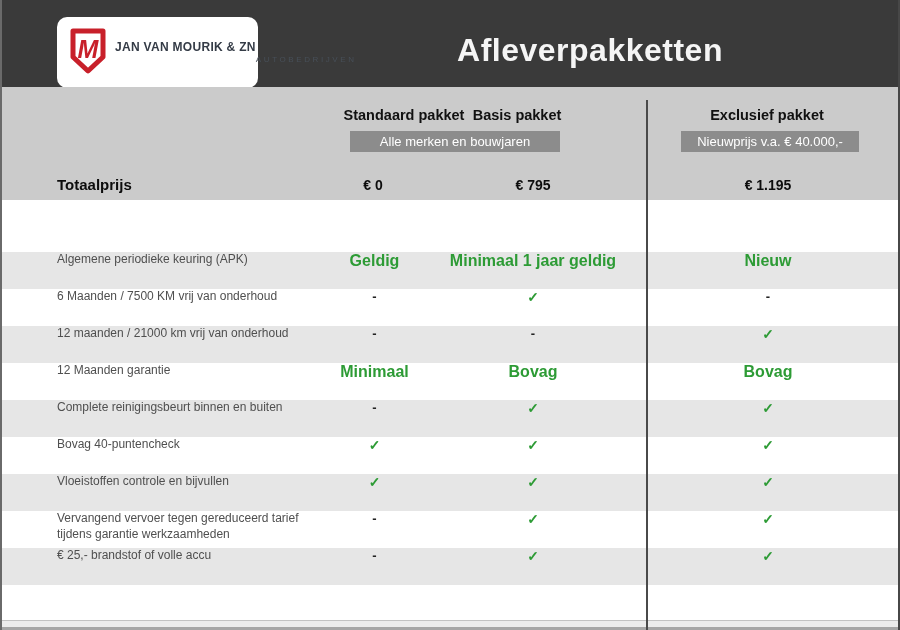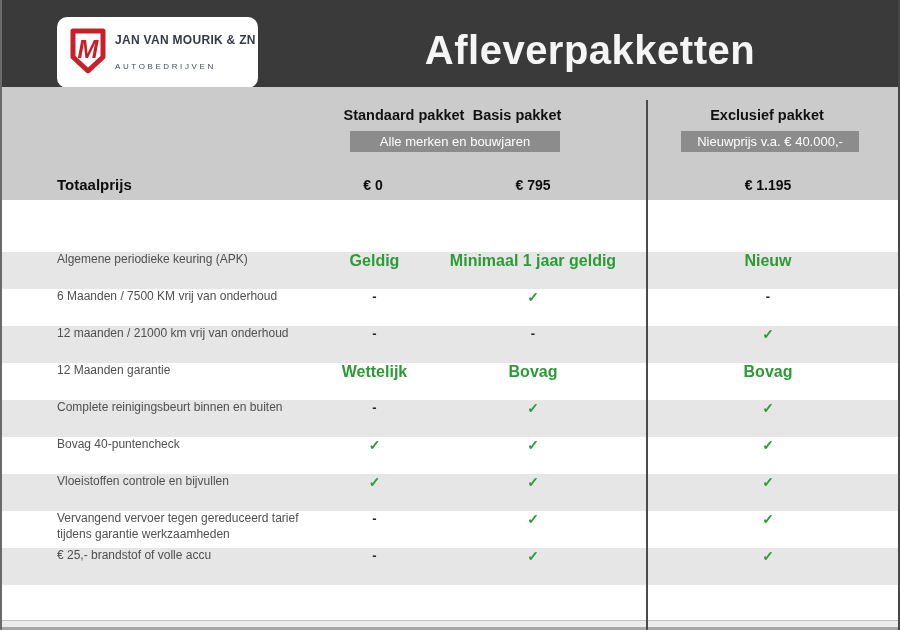--- a/index.html
+++ b/index.html
@@ -10,26 +10,26 @@
   
   .edge-left  { position:absolute; left:0; top:0; width:2px; height:630px; background:#6a6a6a; z-index:9; }
   .edge-right { position:absolute; right:0; top:0; width:2px; height:630px; background:#474747; z-index:9; }
 
   
   .header { position:absolute; top:0; left:0; width:900px; height:100px; background:var(--header-bg,#3a3a3a); }
   .logo-card {
     position:absolute; left:57px; top:17px; width:201px; height:71px; background:#fff;
     border-radius:10px; display:flex; align-items:center; padding-left:13px; box-sizing:border-box; gap:9px;
   }
-  .logo-text { display:flex; flex-direction:column; line-height:1.15; }
+  .logo-text { display:flex; flex-direction:row; line-height:1.15; }
   .logo-name { font-size:12px; font-weight:bold; color:#343b46; letter-spacing:0.3px; white-space:nowrap; }
   .logo-sub  { font-size:8px; color:#474f58; letter-spacing:2.6px; white-space:nowrap; margin-top:14px; }
   .page-title {
     position:absolute; left:590px; top:50px; transform:translate(-50%,-50%);
-    color:#f5f5f5; font-size:40px; font-weight:bold; white-space:nowrap; letter-spacing:0.5px;
+    color:#f5f5f5; font-size:32px; font-weight:bold; white-space:nowrap; letter-spacing:0.5px;
   }
 
   
   .band { position:absolute; top:87px; left:0; width:900px; height:113px; background:var(--band-bg,#cbcbcb); }
   .colhead { position:absolute; top:20px; transform:translateX(-50%); font-size:14.5px; font-weight:bold; color:#111; white-space:nowrap; }
   .colhead.std  { left:404px; }
   .colhead.bas  { left:517px; }
   .colhead.exc  { left:767px; }
   .badge {
     position:absolute; top:44px; height:21px; background:var(--badge-bg,#8c8c8c); color:#fff;
@@ -114,21 +114,21 @@
         <div class="cell c3 val-dash">-</div>
       </div>
       <div class="frow alt">
         <div class="flabel"><span>12 maanden / 21000 km vrij van onderhoud</span></div>
         <div class="cell c1 val-dash">-</div>
         <div class="cell c2 val-dash">-</div>
         <div class="cell c3 val-check">✓</div>
       </div>
       <div class="frow">
         <div class="flabel"><span>12 Maanden  garantie</span></div>
-        <div class="cell c1 val-text">Wettelijk</div>
+        <div class="cell c1 val-text">Minimaal</div>
         <div class="cell c2 val-text">Bovag</div>
         <div class="cell c3 val-text">Bovag</div>
       </div>
       <div class="frow alt">
         <div class="flabel"><span>Complete reinigingsbeurt binnen en buiten</span></div>
         <div class="cell c1 val-dash">-</div>
         <div class="cell c2 val-check">✓</div>
         <div class="cell c3 val-check">✓</div>
       </div>
       <div class="frow">

